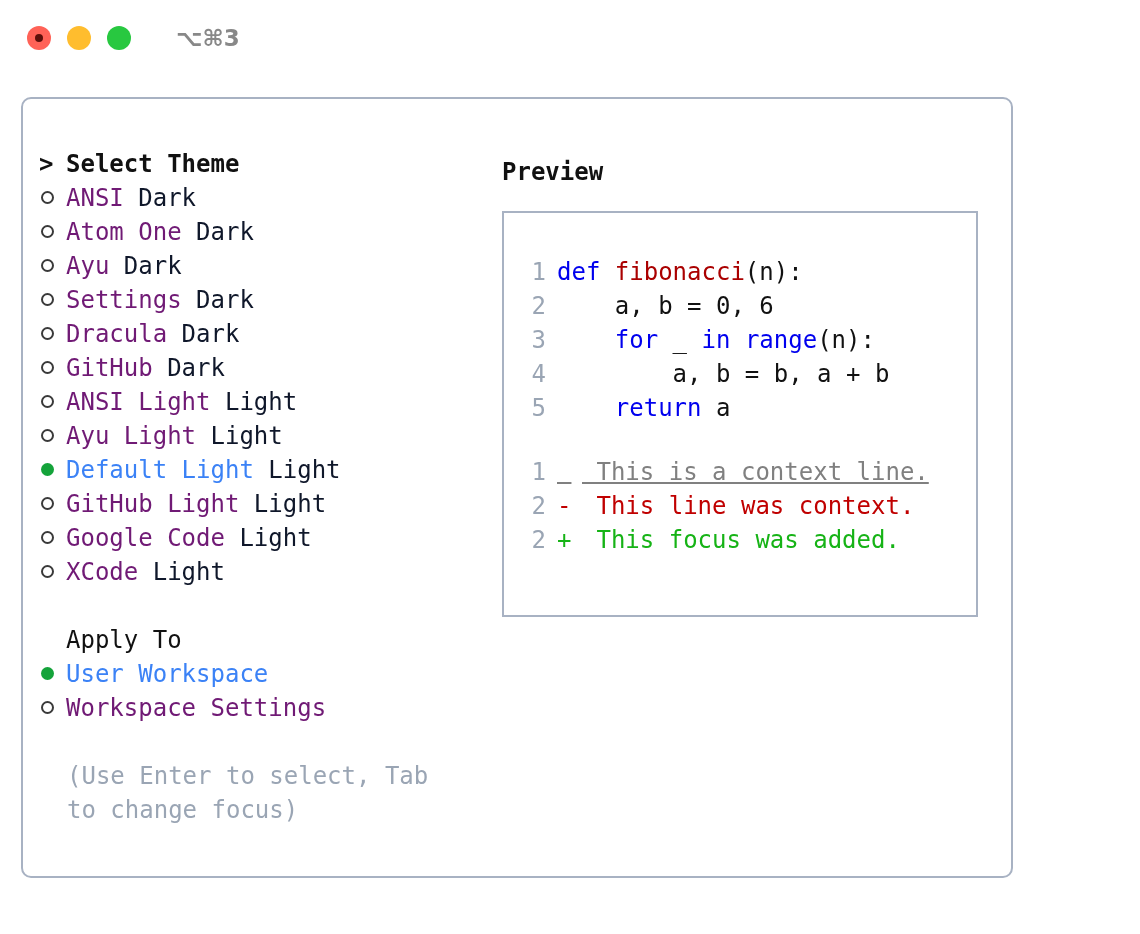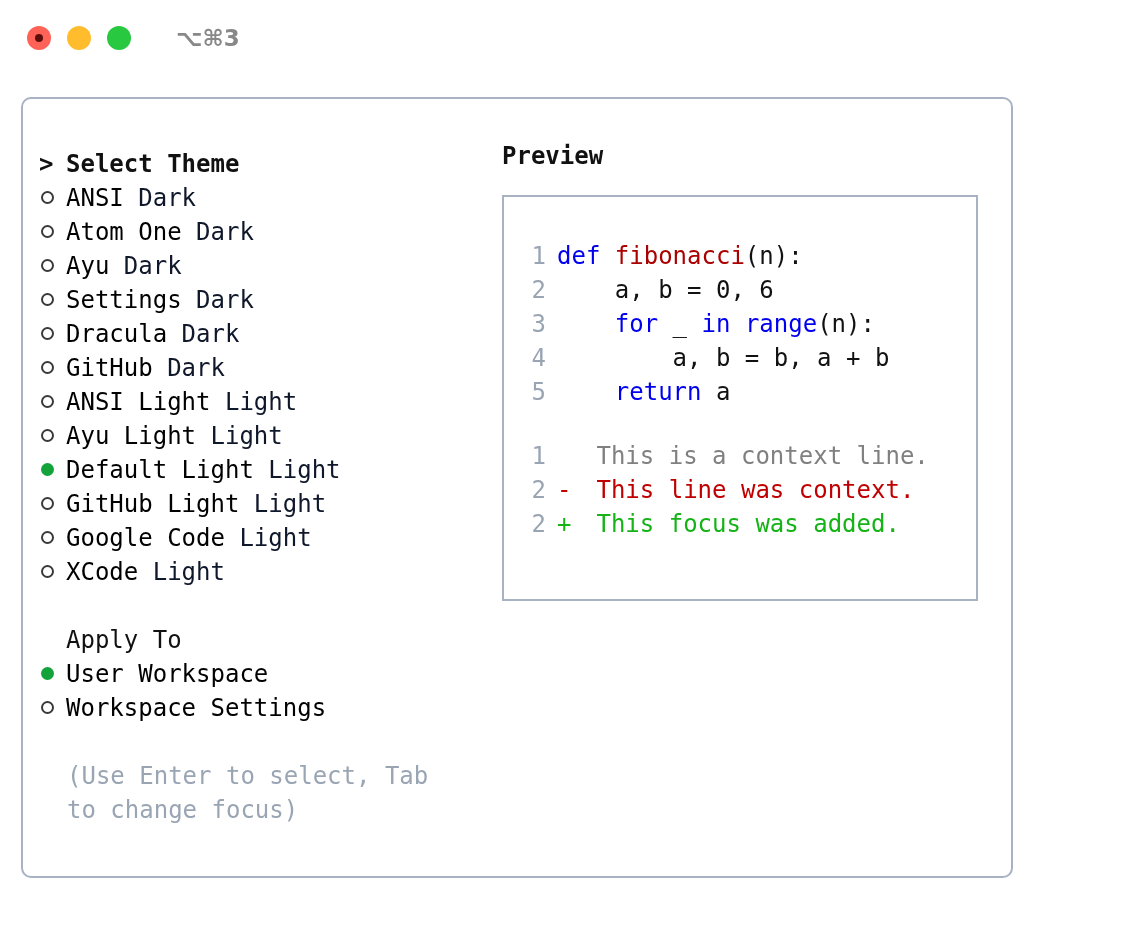--- a/index.html
+++ b/index.html
@@ -134,24 +134,24 @@
   }
   .circle.off {
     border: 2px solid #3a3a3a;
     background: transparent;
   }
   .circle.on {
     background: #14a33a;
     border: none;
   }
   .opt-name {
-    color: #000000;
+    color: #701a75;
   }
   .row.selected .opt-name {
-    color: #000000;
+    color: #3b82f6;
   }
   .opt-cat {
     color: #0f172a;
   }
   .gap {
     color: transparent;
   }
 
   .section-label {
     height: 34px;
@@ -172,21 +172,21 @@
     color: #9aa5b4;
     width: 400px;
     white-space: pre-wrap;
     margin-left: 28px;
   }
 
   
   .right-col {
     position: absolute;
     left: 479px;
-    top: 40px;
+    top: 56px;
     width: 490px;
   }
   .preview-title {
     font-size: 24px;
     font-weight: bold;
     color: #111111;
     height: 34px;
     display: flex;
     align-items: center;
   }
@@ -219,21 +219,21 @@
   .tok-fn    { color: #aa0000; }
   .tok-plain { color: #111111; }
 
   .diff-gap { height: 30px; }
   .diff-sign {
     display: inline-block;
     width: 25px;
     flex: none;
     white-space: pre;
   }
-  .diff-ctx  { color: #808080; }
+  .diff-ctx  { color: #808080; text-decoration: underline; }
   .diff-del  { color: #c00000; }
   .diff-add  { color: #16b316; }
 </style>
 </head>
 <body>
 
 <div class="window">
 
   <div class="titlebar">
     <div class="traffic">

